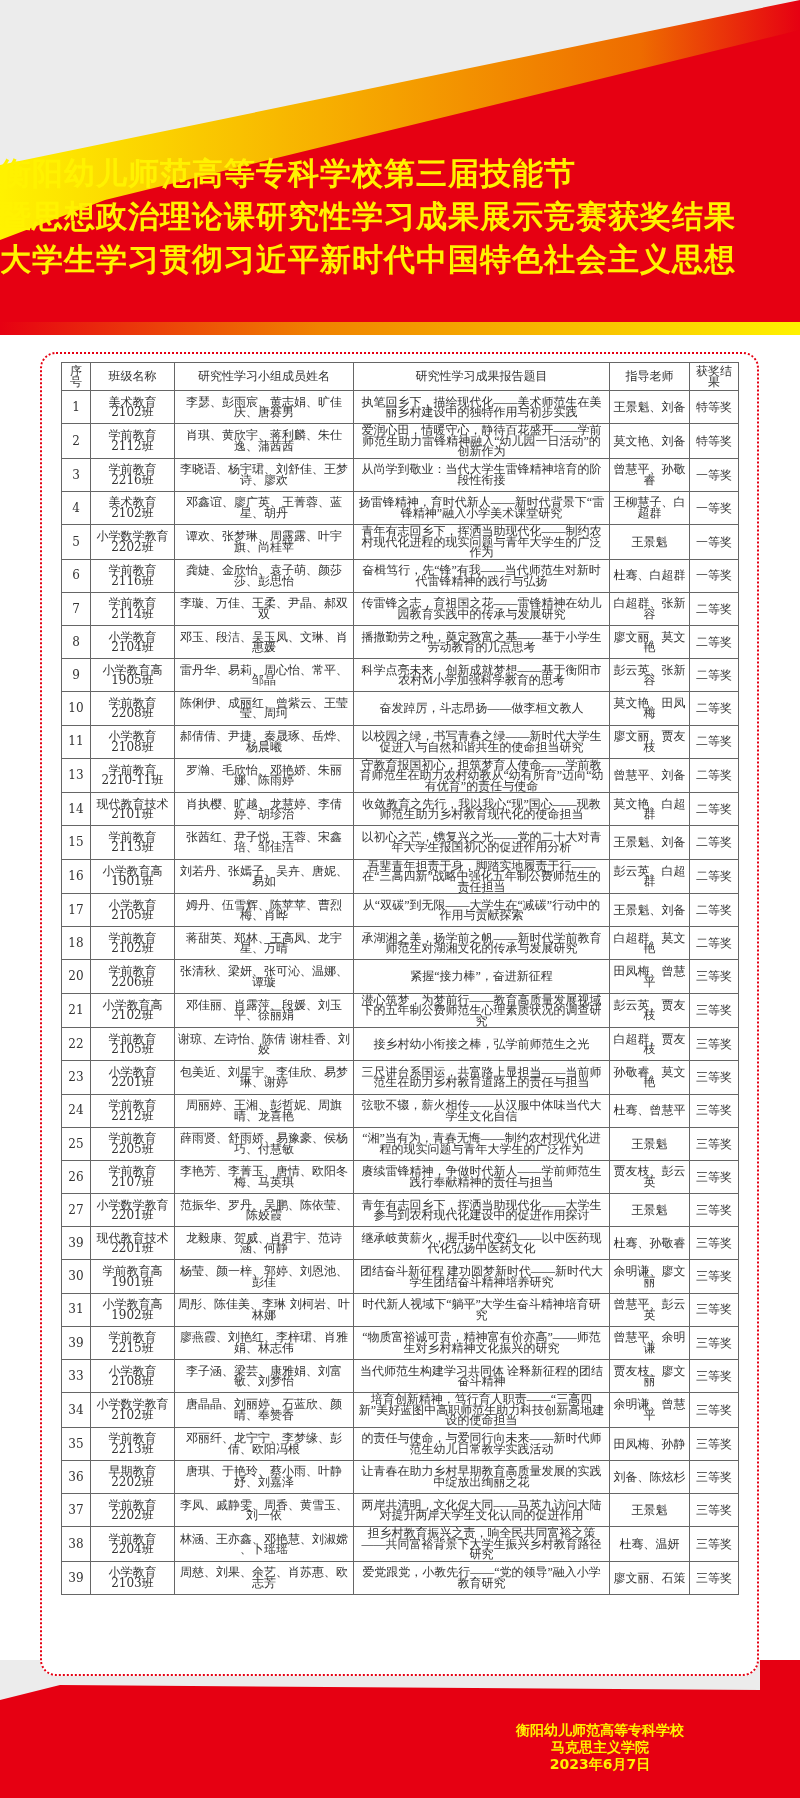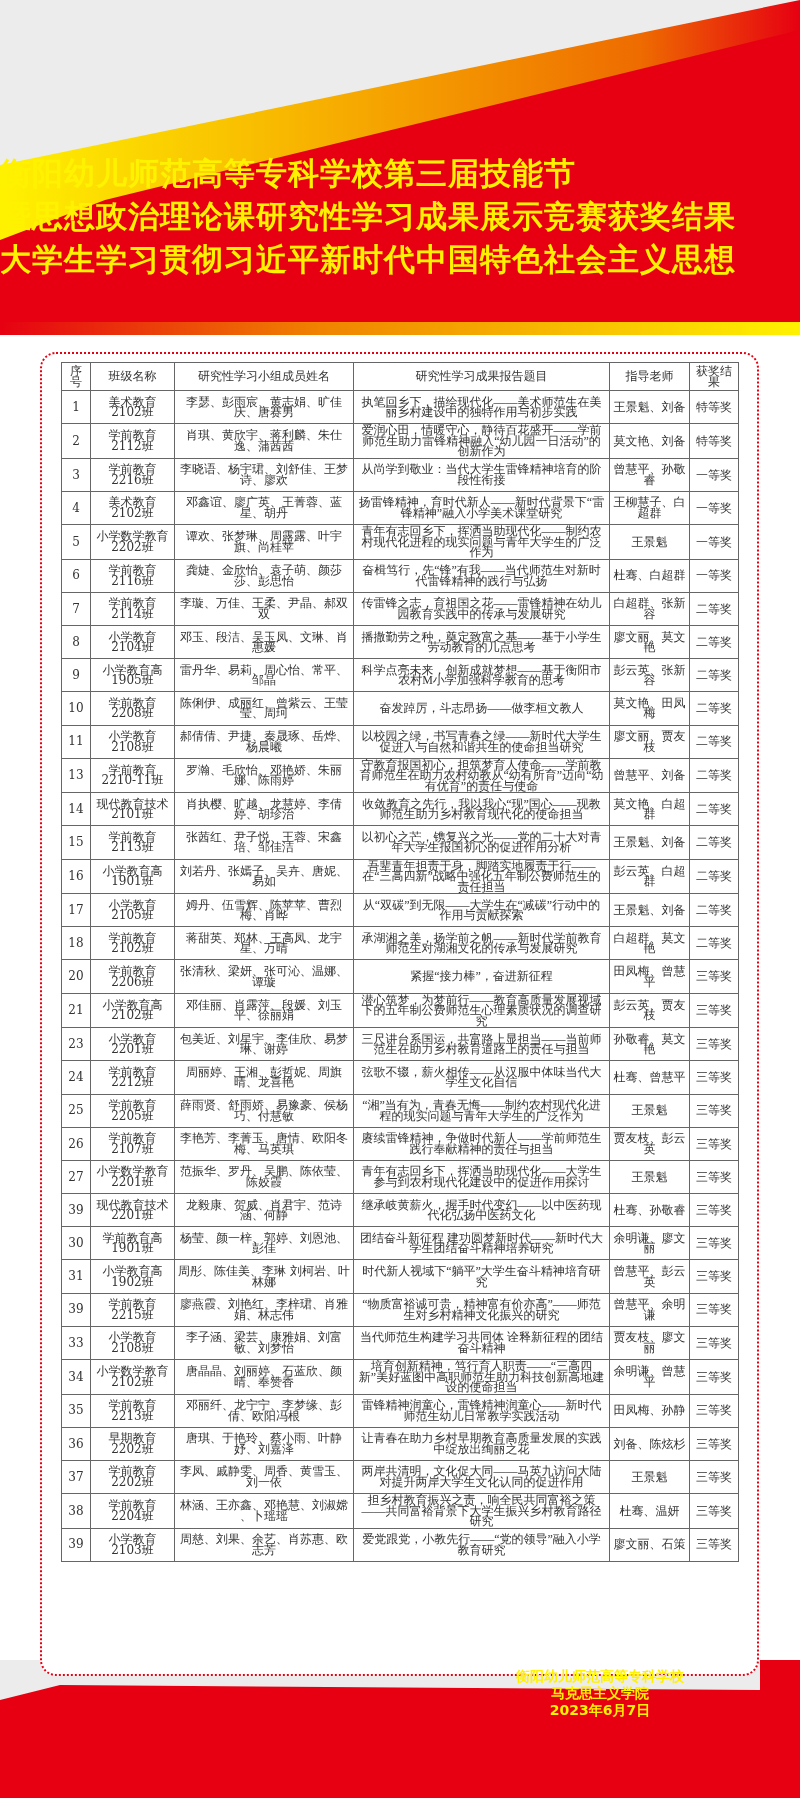--- a/index.html
+++ b/index.html
@@ -54,21 +54,21 @@
   th { height: 28px; }
   td { height: 33.2px; }
   td.topic { padding: 1px 4px; font-family: Liberation Serif, serif; }
   col.c-no { width: 29px; }
   col.c-class { width: 84px; }
   col.c-members { width: 179px; }
   col.c-topic { width: 256px; }
   col.c-teacher { width: 80px; }
   col.c-award { width: 49px; }
   .footer {
-    position: absolute; left: 470px; top: 1668px; width: 260px;
+    position: absolute; left: 470px; top: 1722px; width: 260px;
     text-align: center;
     color: #fff200;
     font-family: "DejaVu Sans", "Liberation Sans", sans-serif;
     font-weight: bold;
     font-size: 14px;
     line-height: 17px;
   }
 </style>
 </head>
 <body>
@@ -274,20 +274,28 @@
       </tr>
       <tr>
         <td>21</td>
         <td>小学教育高2102班</td>
         <td>邓佳丽、肖露萍、段媛、刘玉平、徐丽娟</td>
         <td class="topic">潜心筑梦，为梦前行——教育高质量发展视域下的五年制公费师范生心理素质状况的调查研究</td>
         <td>彭云英、贾友枝</td>
         <td>三等奖</td>
       </tr>
       <tr>
+        <td>22</td>
+        <td>学前教育2105班</td>
+        <td>谢琼、左诗怡、陈倩 谢桂香、刘姣</td>
+        <td class="topic">接乡村幼小衔接之棒，弘学前师范生之光</td>
+        <td>白超群、贾友枝</td>
+        <td>三等奖</td>
+      </tr>
+      <tr>
         <td>23</td>
         <td>小学教育2201班</td>
         <td>包美近、刘星宇、李佳欣、易梦琳、谢婷</td>
         <td class="topic">三尺讲台系国运，共富路上显担当——当前师范生在助力乡村教育道路上的责任与担当</td>
         <td>孙敬睿、莫文艳</td>
         <td>三等奖</td>
       </tr>
       <tr>
         <td>24</td>
         <td>学前教育2212班</td>
@@ -365,21 +373,21 @@
         <td>小学数学教育2102班</td>
         <td>唐晶晶、刘丽婷、石蓝欣、颜晴、奉赞香</td>
         <td class="topic">培育创新精神，笃行育人职责——“三高四新”美好蓝图中高职师范生助力科技创新高地建设的使命担当</td>
         <td>余明谦、曾慧平</td>
         <td>三等奖</td>
       </tr>
       <tr>
         <td>35</td>
         <td>学前教育 2213班</td>
         <td>邓丽纤、龙宁宁、李梦缘、彭倩、欧阳冯根</td>
-        <td class="topic">雷锋精神润童心，雷锋精神润童心——新时代师范生幼儿日常教学实践活动</td>
+        <td class="topic">的责任与使命，与爱同行向未来——新时代师范生幼儿日常教学实践活动</td>
         <td>田凤梅、孙静</td>
         <td>三等奖</td>
       </tr>
       <tr>
         <td>36</td>
         <td>早期教育2202班</td>
         <td>唐琪、于艳玲、蔡小雨、叶静妤、刘嘉泽</td>
         <td class="topic">让青春在助力乡村早期教育高质量发展的实践中绽放出绚丽之花</td>
         <td>刘备、陈炫杉</td>
         <td>三等奖</td>

